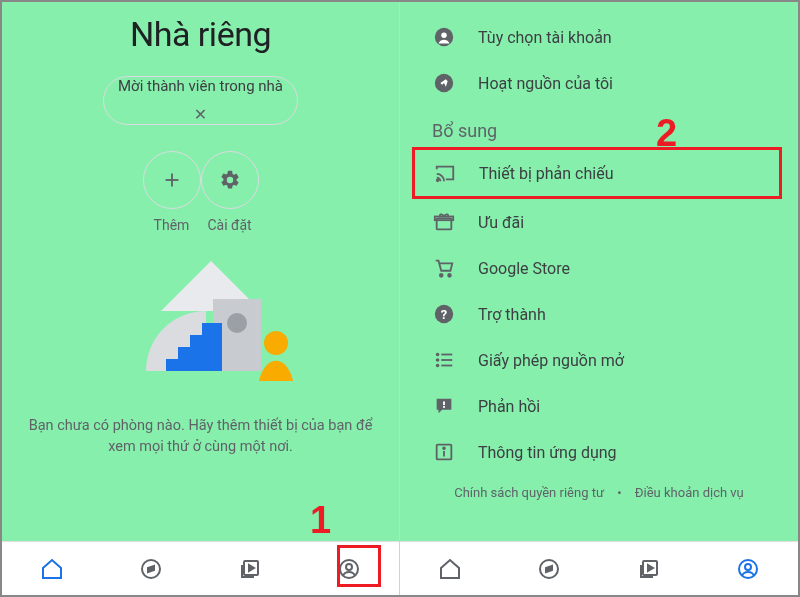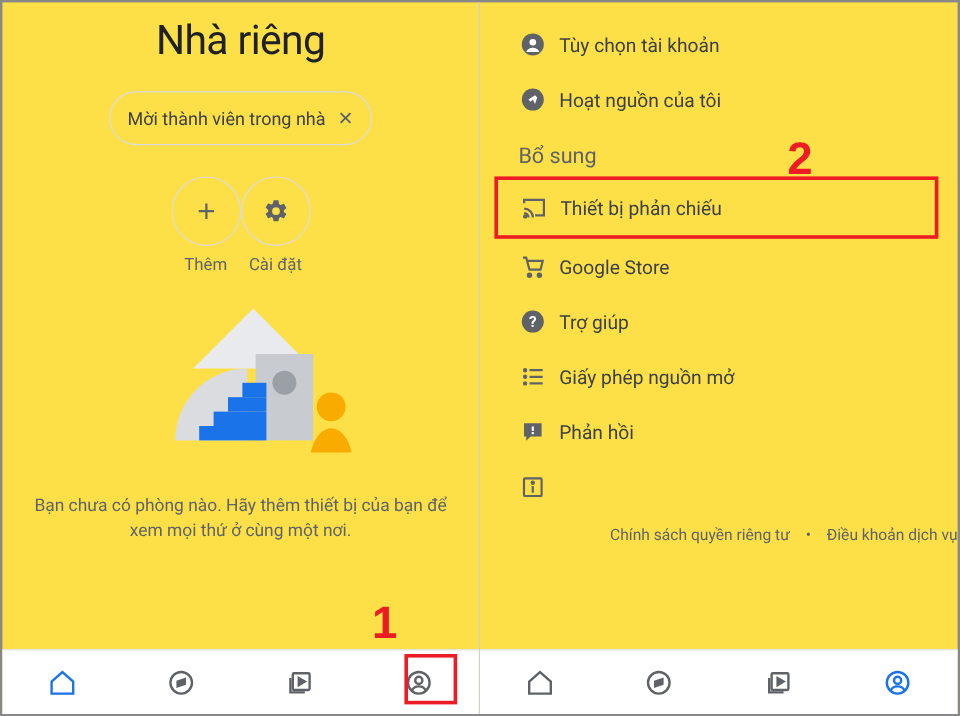--- a/index.html
+++ b/index.html
@@ -9,21 +9,21 @@
     width: 800px;
     height: 597px;
     overflow: hidden;
     position: relative;
   }
   .frame {
     position: absolute;
     top: 0; left: 0;
     width: 800px; height: 597px;
     border: 2px solid #888;
-    background: #fde047;
+    background: #86efac;
     display: flex;
   }
   
   .left {
     width: 50%;
     height: 100%;
     border-right: 1px solid #d0d0d0;
     display: flex;
     flex-direction: column;
     align-items: center;
@@ -35,25 +35,26 @@
     color: #202124;
     margin-top: 12px;
     letter-spacing: -0.5px;
   }
   .chip {
     display: inline-flex;
     align-items: center;
     gap: 10px;
     border: 1px solid #dadce0;
     border-radius: 999px;
-    padding: 12px 14px;
+    padding: 0 14px;
     font-size: 15px;
     color: #3c4043;
     margin-top: 22px;
     cursor: pointer;
+    flex-direction: column;
   }
   .chip .x {
     font-size: 16px;
     color: #5f6368;
   }
   .actions {
     display: flex;
     margin-top: 26px;
   }
   .action {
@@ -95,21 +96,21 @@
     display: flex;
     flex-direction: column;
     position: relative;
   }
   .menu {
     padding: 12px 0 0 0;
   }
   .menu-item {
     display: flex;
     align-items: center;
-    gap: 10px;
+    gap: 22px;
     padding: 12px 0 12px 32px;
     font-size: 16px;
     color: #3c4043;
     cursor: pointer;
   }
   .menu-item .ic {
     width: 24px;
     display: flex;
     align-items: center;
     justify-content: center;
@@ -121,21 +122,21 @@
     padding: 14px 0 6px 32px;
   }
   .highlight-box {
     border: 3px solid #ed1c24;
     margin: 0 16px 0 12px;
   }
   .highlight-box .menu-item {
     padding-left: 18px;
   }
   .footer-links {
-    text-align: right;
+    text-align: center;
     font-size: 13px;
     color: #5f6368;
     margin-top: 10px;
   }
   .footer-links .dot { margin: 0 10px; }
   
   .bottom-nav {
     position: absolute;
     bottom: 0;
     left: 0; right: 0;
@@ -292,40 +293,50 @@
                 <path d="M3 8V5h18v14h-8"></path>
                 <path d="M3 17a4 4 0 0 1 4 4"></path>
                 <path d="M3 13a8 8 0 0 1 8 8"></path>
                 <circle cx="4" cy="20" r="1" fill="#5f6368"></circle>
               </svg>
           </span>
           <span>Thiết bị phản chiếu</span>
         </div>
       </div>
 
+      <div class="menu-item">
+        <span class="ic">
+          <svg width="22" height="22" viewBox="0 0 24 24" fill="none" stroke="#5f6368" stroke-width="2">
+              <rect x="4" y="8" width="16" height="12" rx="1"></rect>
+              <rect x="2" y="6" width="20" height="4"></rect>
+              <path d="M12 6c-2-4-6-2-4 0M12 6c2-4 6-2 4 0"></path>
+            </svg>
+        </span>
+        <span>Ưu đãi</span>
+      </div>
 
       <div class="menu-item">
         <span class="ic">
           <svg width="22" height="22" viewBox="0 0 24 24" fill="none" stroke="#5f6368" stroke-width="2">
               <circle cx="9" cy="20" r="1.5" fill="#5f6368"></circle>
               <circle cx="18" cy="20" r="1.5" fill="#5f6368"></circle>
               <path d="M3 4h3l3 11h10l2-8H7"></path>
             </svg>
         </span>
         <span>Google Store</span>
       </div>
 
       <div class="menu-item">
         <span class="ic">
           <svg width="22" height="22" viewBox="0 0 24 24" fill="#5f6368">
               <circle cx="12" cy="12" r="10"></circle>
               <text x="12" y="17" text-anchor="middle" font-size="14" fill="#fff" font-weight="700">?</text>
             </svg>
         </span>
-        <span>Trợ giúp</span>
+        <span>Trợ thành</span>
       </div>
 
       <div class="menu-item">
         <span class="ic">
           <svg width="22" height="22" viewBox="0 0 24 24" fill="none" stroke="#5f6368" stroke-width="2">
               <line x1="9" y1="6" x2="21" y2="6"></line>
               <line x1="9" y1="12" x2="21" y2="12"></line>
               <line x1="9" y1="18" x2="21" y2="18"></line>
               <circle cx="5" cy="6" r="1" fill="#5f6368"></circle>
               <circle cx="5" cy="12" r="1" fill="#5f6368"></circle>
@@ -347,20 +358,21 @@
       </div>
 
       <div class="menu-item">
         <span class="ic">
           <svg width="22" height="22" viewBox="0 0 24 24" fill="none" stroke="#5f6368" stroke-width="2">
               <rect x="4" y="4" width="16" height="16" rx="1"></rect>
               <line x1="12" y1="11" x2="12" y2="17"></line>
               <circle cx="12" cy="8" r="1" fill="#5f6368"></circle>
             </svg>
         </span>
+        <span>Thông tin ứng dụng</span>
       </div>
 
       <div class="footer-links">
         <span class="footer-link">Chính sách quyền riêng tư</span>
         <span class="dot">•</span>
         <span class="footer-link">Điều khoản dịch vụ</span>
       </div>
     </div>
 
     <div class="bottom-nav">

